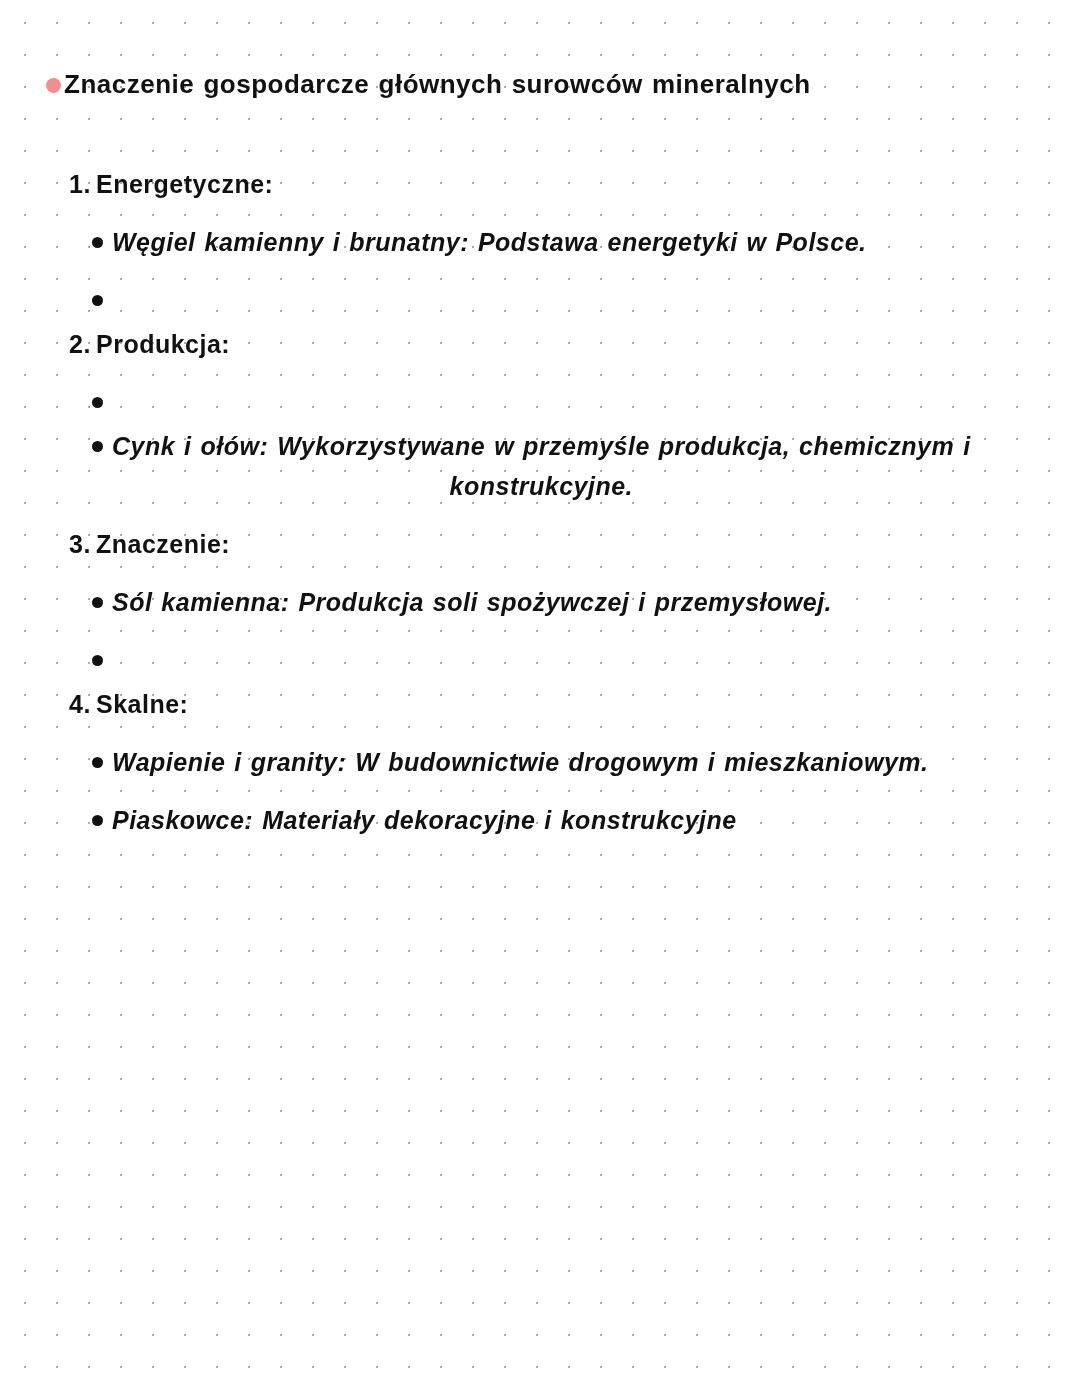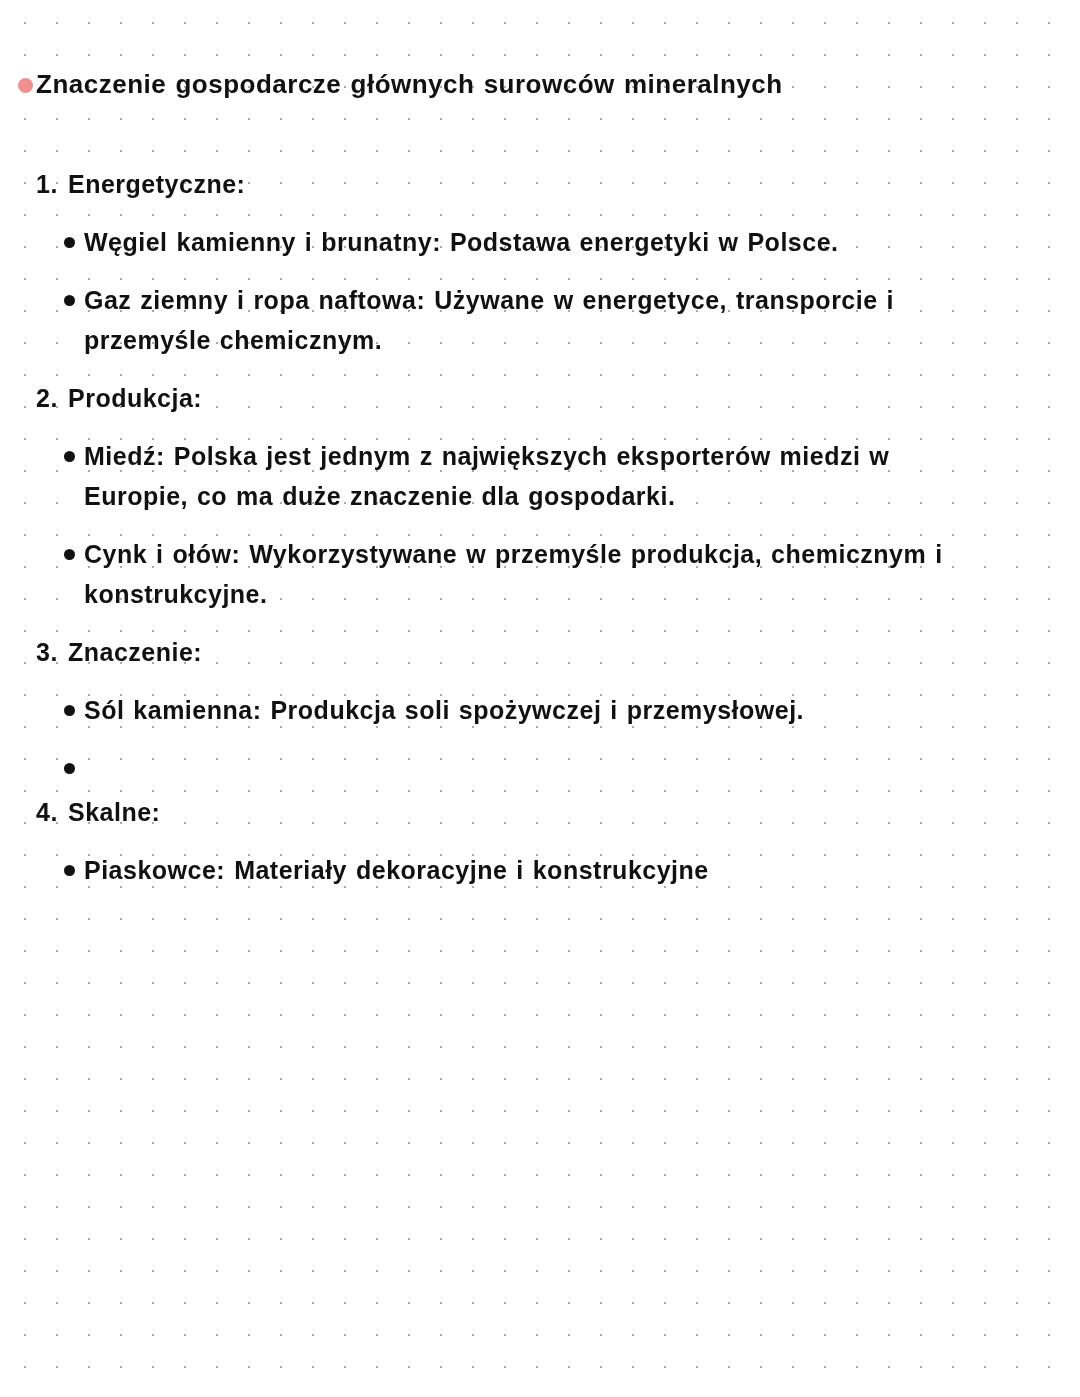--- a/index.html
+++ b/index.html
@@ -15,21 +15,22 @@
     background-color: #ffffff;
     background-image: radial-gradient(circle, var(--dot) 1.3px, rgba(0,0,0,0) 1.4px);
     background-size: 32px 32px;
     background-position: 9px 7px;
     font-family: "Liberation Sans", sans-serif;
     font-weight: bold;
     color: var(--ink);
     overflow: hidden;
   }
   .page {
-    padding: 64px 40px 0 36px;
+    padding: 64px 40px 0 64px;
+    text-align: center;
   }
   .title-row {
     display: flex;
     align-items: center;
     margin-left: -18px;
     margin-bottom: 60px;
   }
   .title-bullet {
     width: 15px;
     height: 15px;
@@ -75,20 +76,21 @@
     flex: none;
     margin-top: 15px;
     margin-right: 9px;
   }
   .item-text .line {
     font-size: 25px;
     line-height: 40px;
     letter-spacing: 0.5px;
     word-spacing: 1.5px;
     white-space: nowrap;
+    font-style: italic;
   }
 </style>
 </head>
 <body>
 
 <div class="page">
 
   <div class="title-row">
     <span class="title-bullet"></span>
     <h1 class="title">Znaczenie gospodarcze głównych surowców mineralnych</h1>
@@ -100,38 +102,30 @@
       <span>Energetyczne:</span>
     </div>
     <div class="bullet-item">
       <span class="bullet-dot"></span>
       <div class="item-text">
         <div class="line">Węgiel kamienny i brunatny: Podstawa energetyki w Polsce.</div>
       </div>
     </div>
     <div class="bullet-item">
       <span class="bullet-dot"></span>
-      <div class="item-text">
-        <div class="line">Gaz ziemny i ropa naftowa: Używane w energetyce, transporcie i</div>
-        <div class="line">przemyśle chemicznym.</div>
-      </div>
     </div>
   </div>
 
   <div class="section">
     <div class="section-heading">
       <span class="num">2.</span>
       <span>Produkcja:</span>
     </div>
     <div class="bullet-item">
       <span class="bullet-dot"></span>
-      <div class="item-text">
-        <div class="line">Miedź: Polska jest jednym z największych eksporterów miedzi w</div>
-        <div class="line">Europie, co ma duże znaczenie dla gospodarki.</div>
-      </div>
     </div>
     <div class="bullet-item">
       <span class="bullet-dot"></span>
       <div class="item-text">
         <div class="line">Cynk i ołów: Wykorzystywane w przemyśle produkcja, chemicznym i</div>
         <div class="line">konstrukcyjne.</div>
       </div>
     </div>
   </div>
 
@@ -154,18 +148,24 @@
   </div>
 
   <div class="section">
     <div class="section-heading">
       <span class="num">4.</span>
       <span>Skalne:</span>
     </div>
     <div class="bullet-item">
       <span class="bullet-dot"></span>
       <div class="item-text">
+        <div class="line">Wapienie i granity: W budownictwie drogowym i mieszkaniowym.</div>
+      </div>
+    </div>
+    <div class="bullet-item">
+      <span class="bullet-dot"></span>
+      <div class="item-text">
         <div class="line">Piaskowce: Materiały dekoracyjne i konstrukcyjne</div>
       </div>
     </div>
   </div>
 
 </div>
 
 </body></html>

